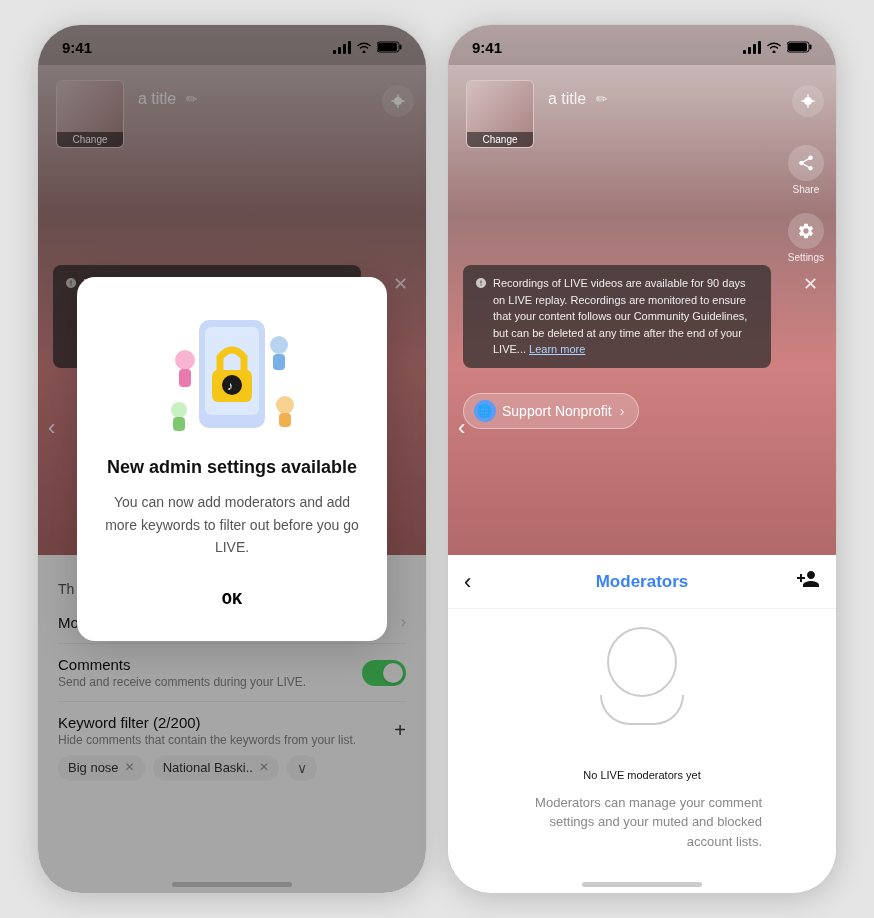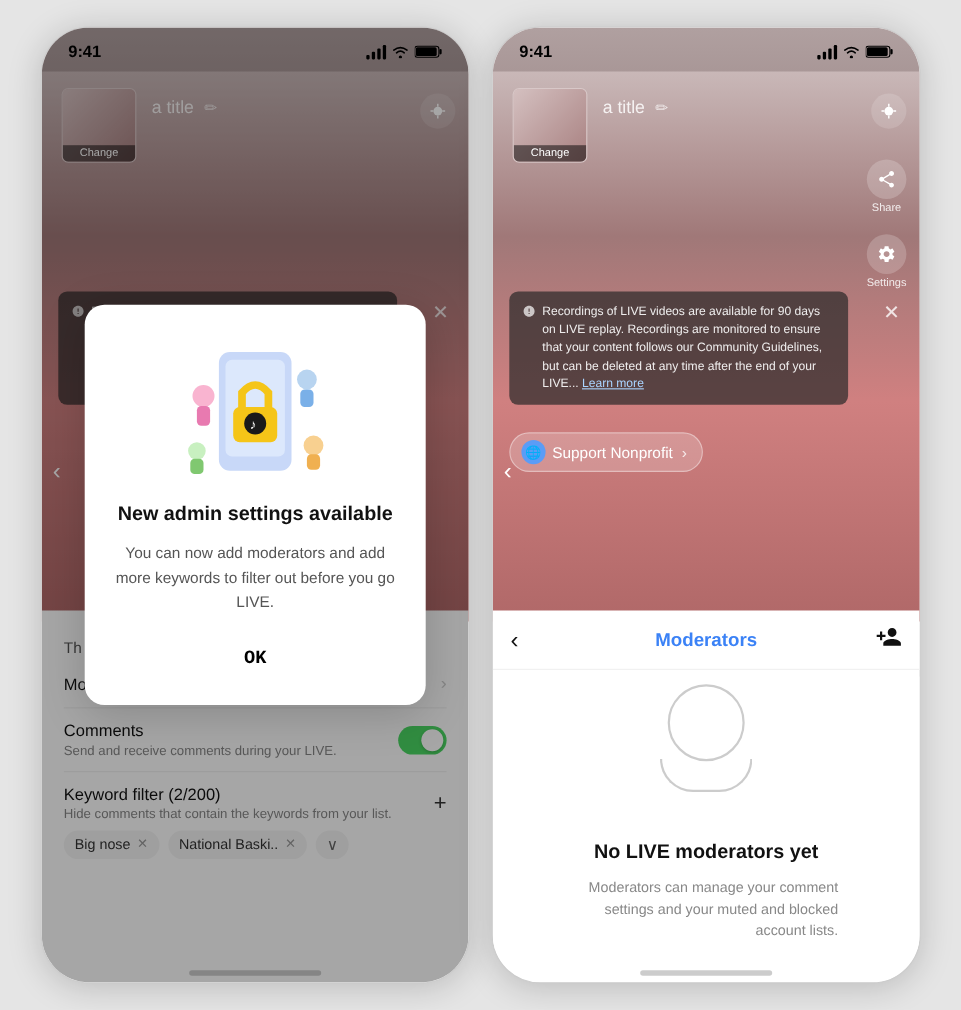--- a/index.html
+++ b/index.html
@@ -342,22 +342,22 @@
       bottom: -30px;
       left: 50%;
       transform: translateX(-50%);
       width: 80px;
       height: 28px;
       border: 2.5px solid #ccc;
       border-top: none;
       border-radius: 0 0 40px 40px;
     }
     .empty-title {
-      font-size: 18px;
-      font-weight: 700;
+      font-size: 11px;
+      font-weight: 400;
       color: #111;
       margin-top: 20px;
     }
     .empty-sub {
       font-size: 13px;
       color: #888;
       text-align: right;
       line-height: 1.5;
       max-width: 240px;
     }

